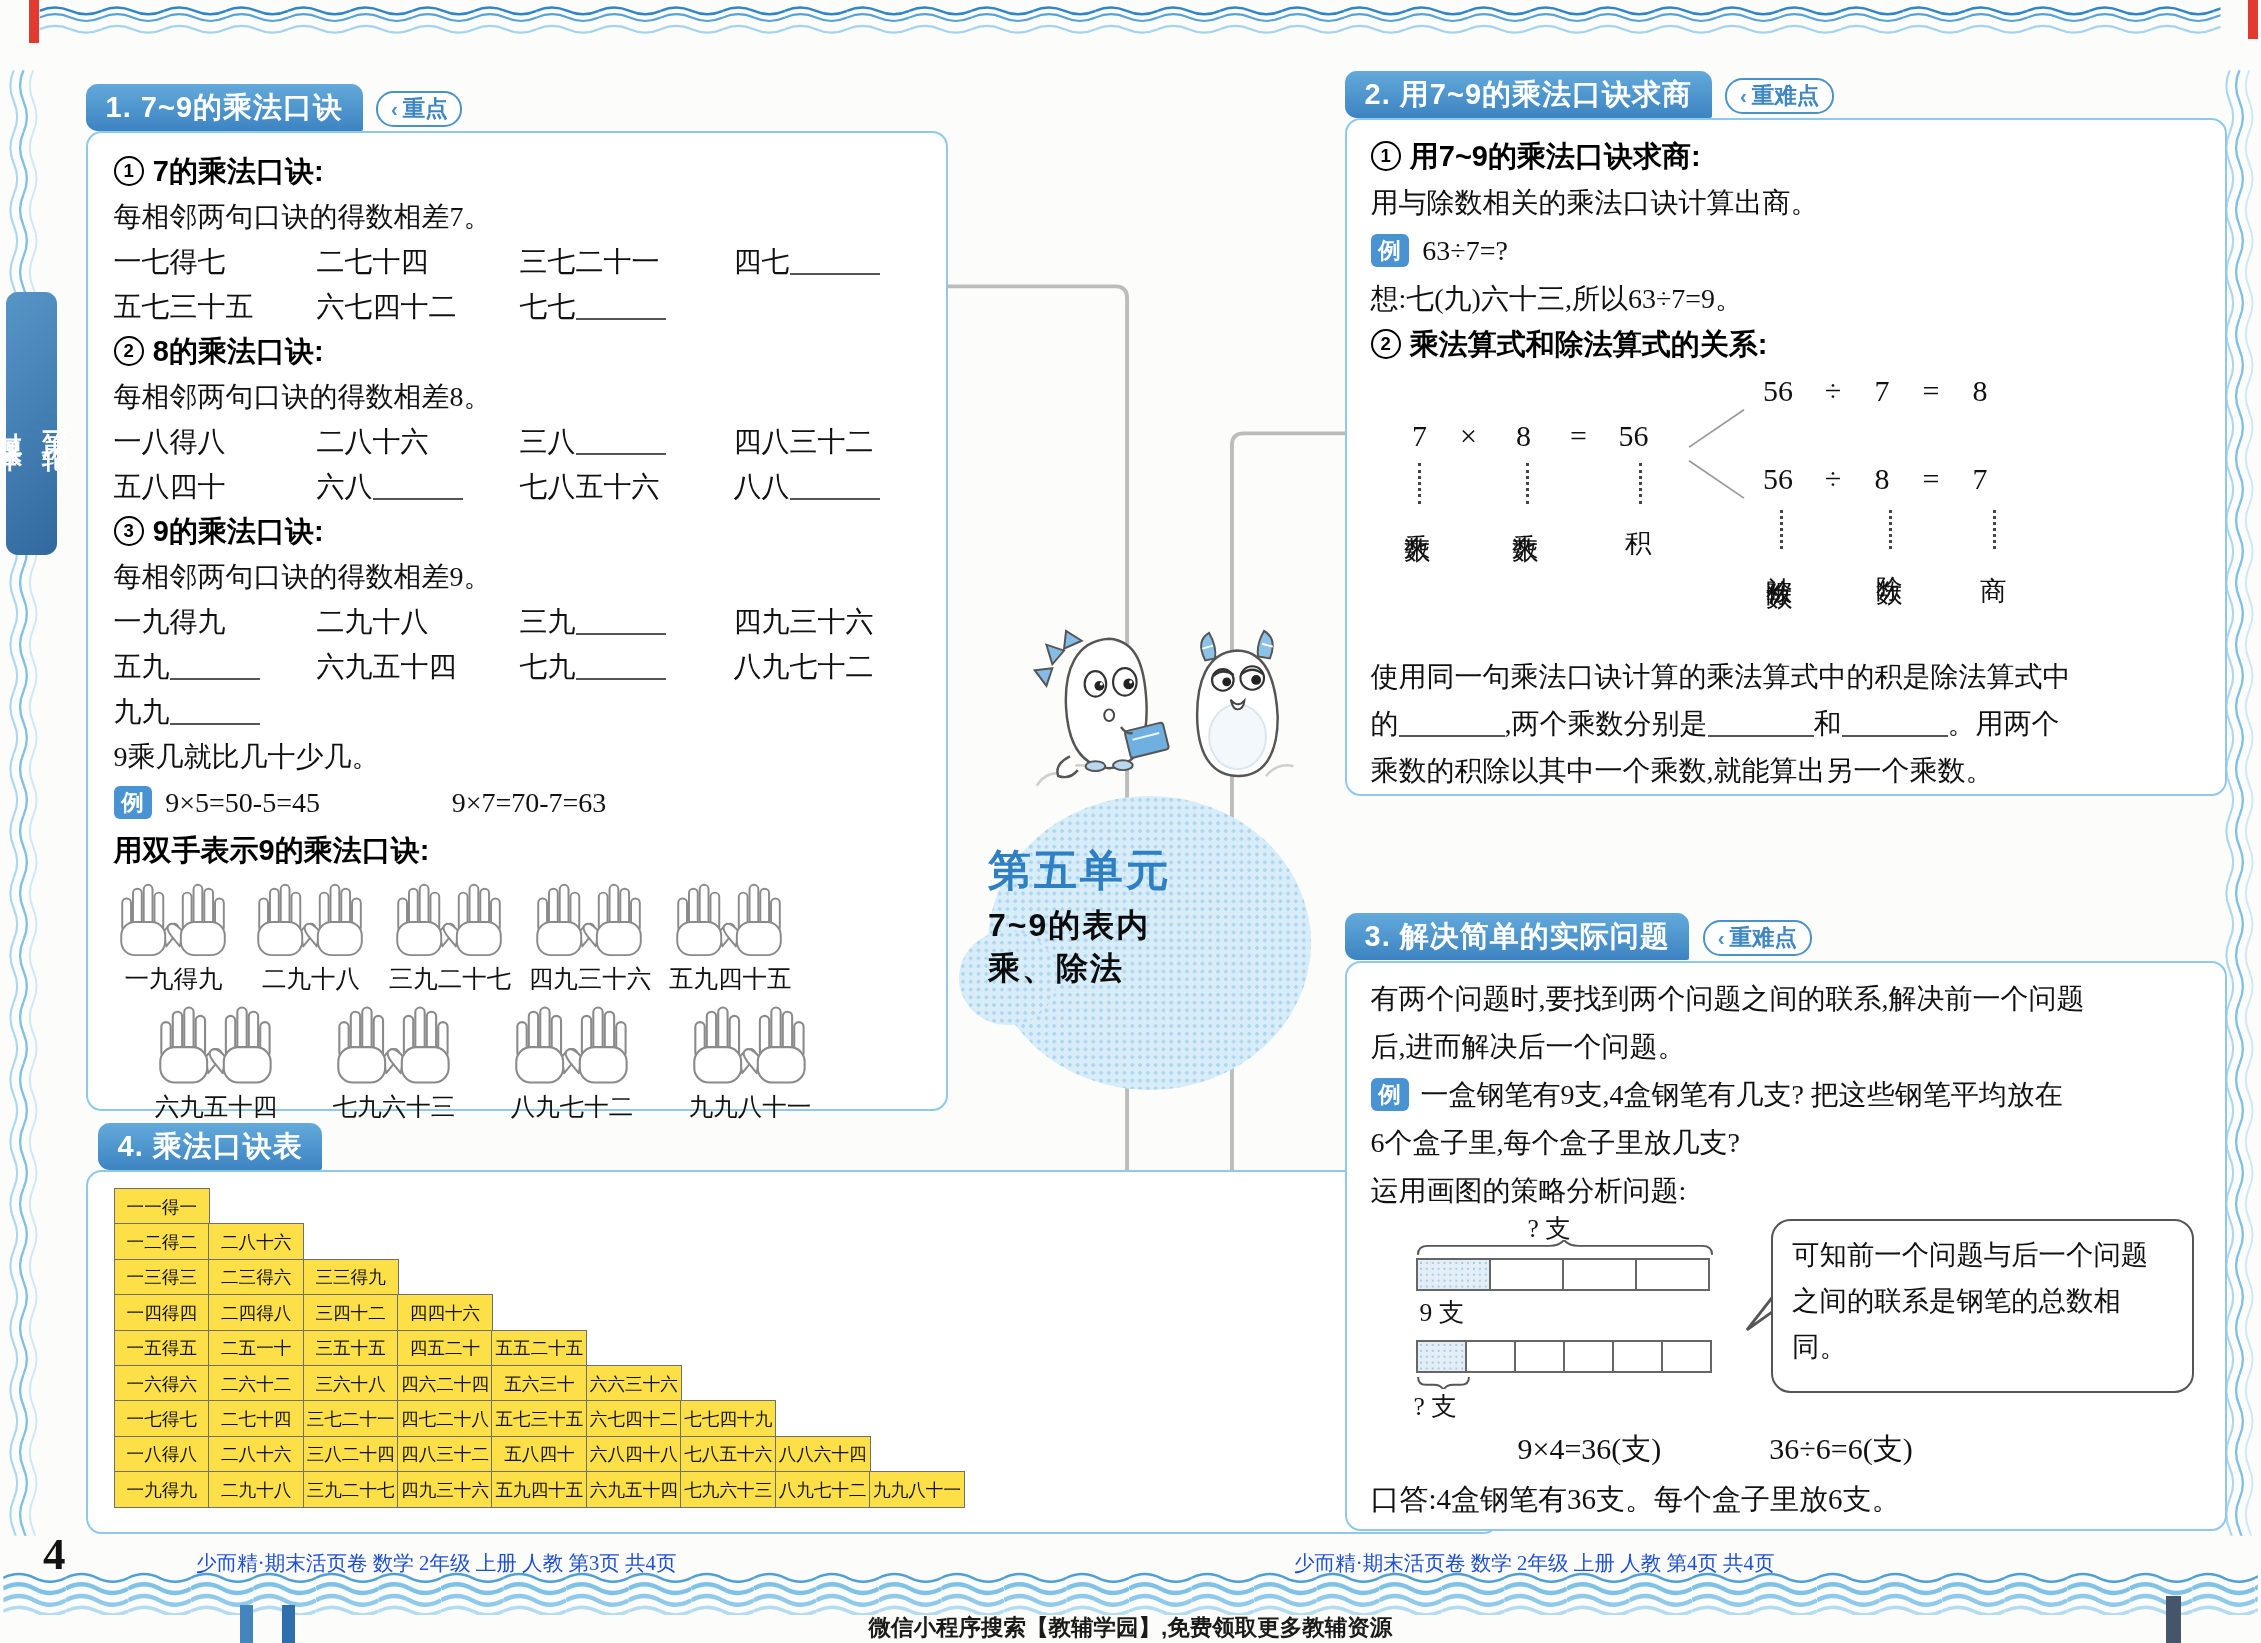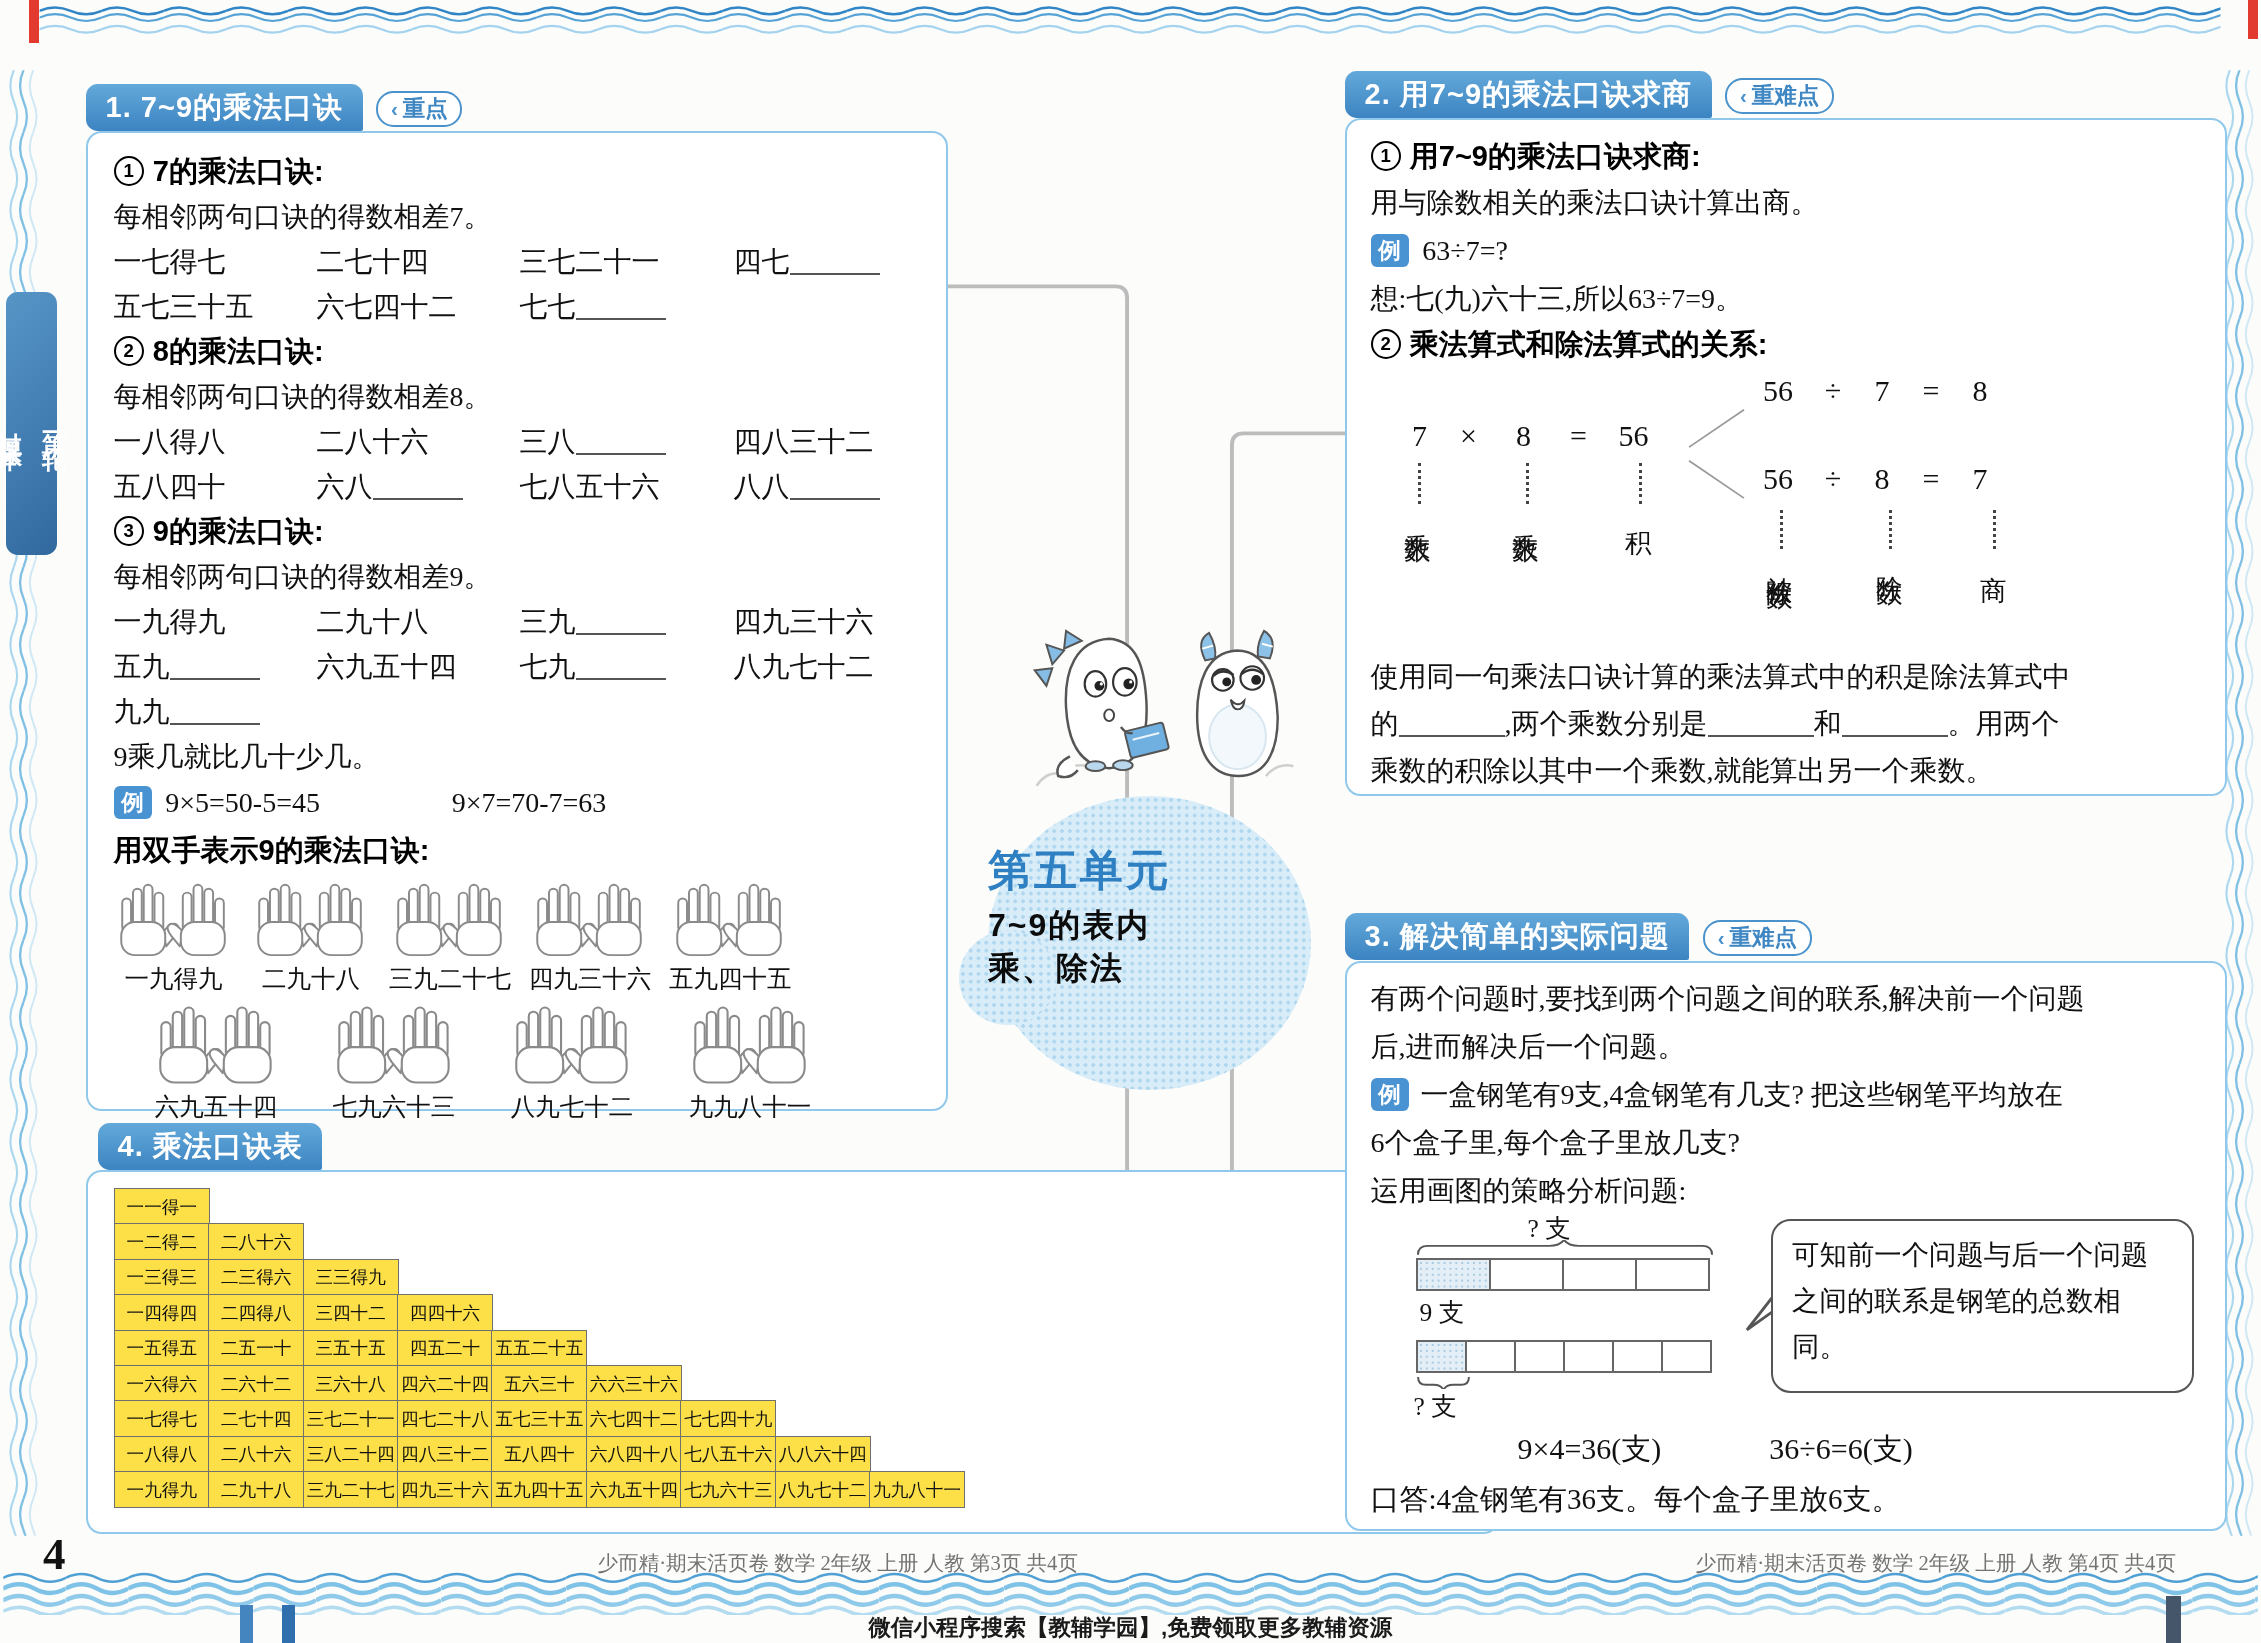--- a/index.html
+++ b/index.html
@@ -51,21 +51,21 @@
   .eqrow .t.first{min-width:43px;}
 
   
   .barbox{position:absolute;display:flex;}
   .barcell{box-sizing:border-box;border:2px solid #666;margin-left:-2px;height:33px;background:#fff;}
   .barcell.shade{background-color:#e3eef7;background-image:radial-gradient(#a9cbe2 1.2px,transparent 1.4px);
                  background-size:5.9px 5.9px;}
   .callout{position:absolute;border:2.9px solid #555;border-radius:19.6px;background:#fff;
            font-size:27.4px;line-height:46px;padding:11.8px 19.6px;box-sizing:border-box;}
 
-  .ftr{position:absolute;font-size:20.6px;line-height:25.5px;color:#737373;text-align:right;z-index:2;}
+  .ftr{position:absolute;font-size:20.6px;line-height:25.5px;color:#1d4ed8;text-align:left;z-index:2;}
   .vtab{position:absolute;left:5.9px;top:292px;width:51px;height:263px;z-index:3;
         background:linear-gradient(135deg,#5795c7,#31699f);border-radius:11.8px;
         display:flex;flex-direction:column;align-items:center;justify-content:center;gap:19.6px;
         writing-mode:vertical-rl;text-orientation:upright;color:#fff;
         font:700 24.5px/1 "Liberation Sans",sans-serif;letter-spacing:6.9px;}
 
   .blob{position:absolute;border-radius:50%;z-index:2;
         background-color:#d9edf9;background-image:radial-gradient(#aed7ef 1.6px,transparent 1.8px);
         background-size:7.8px 7.8px;}
   .unit-text{position:absolute;z-index:4;text-align:left;}

